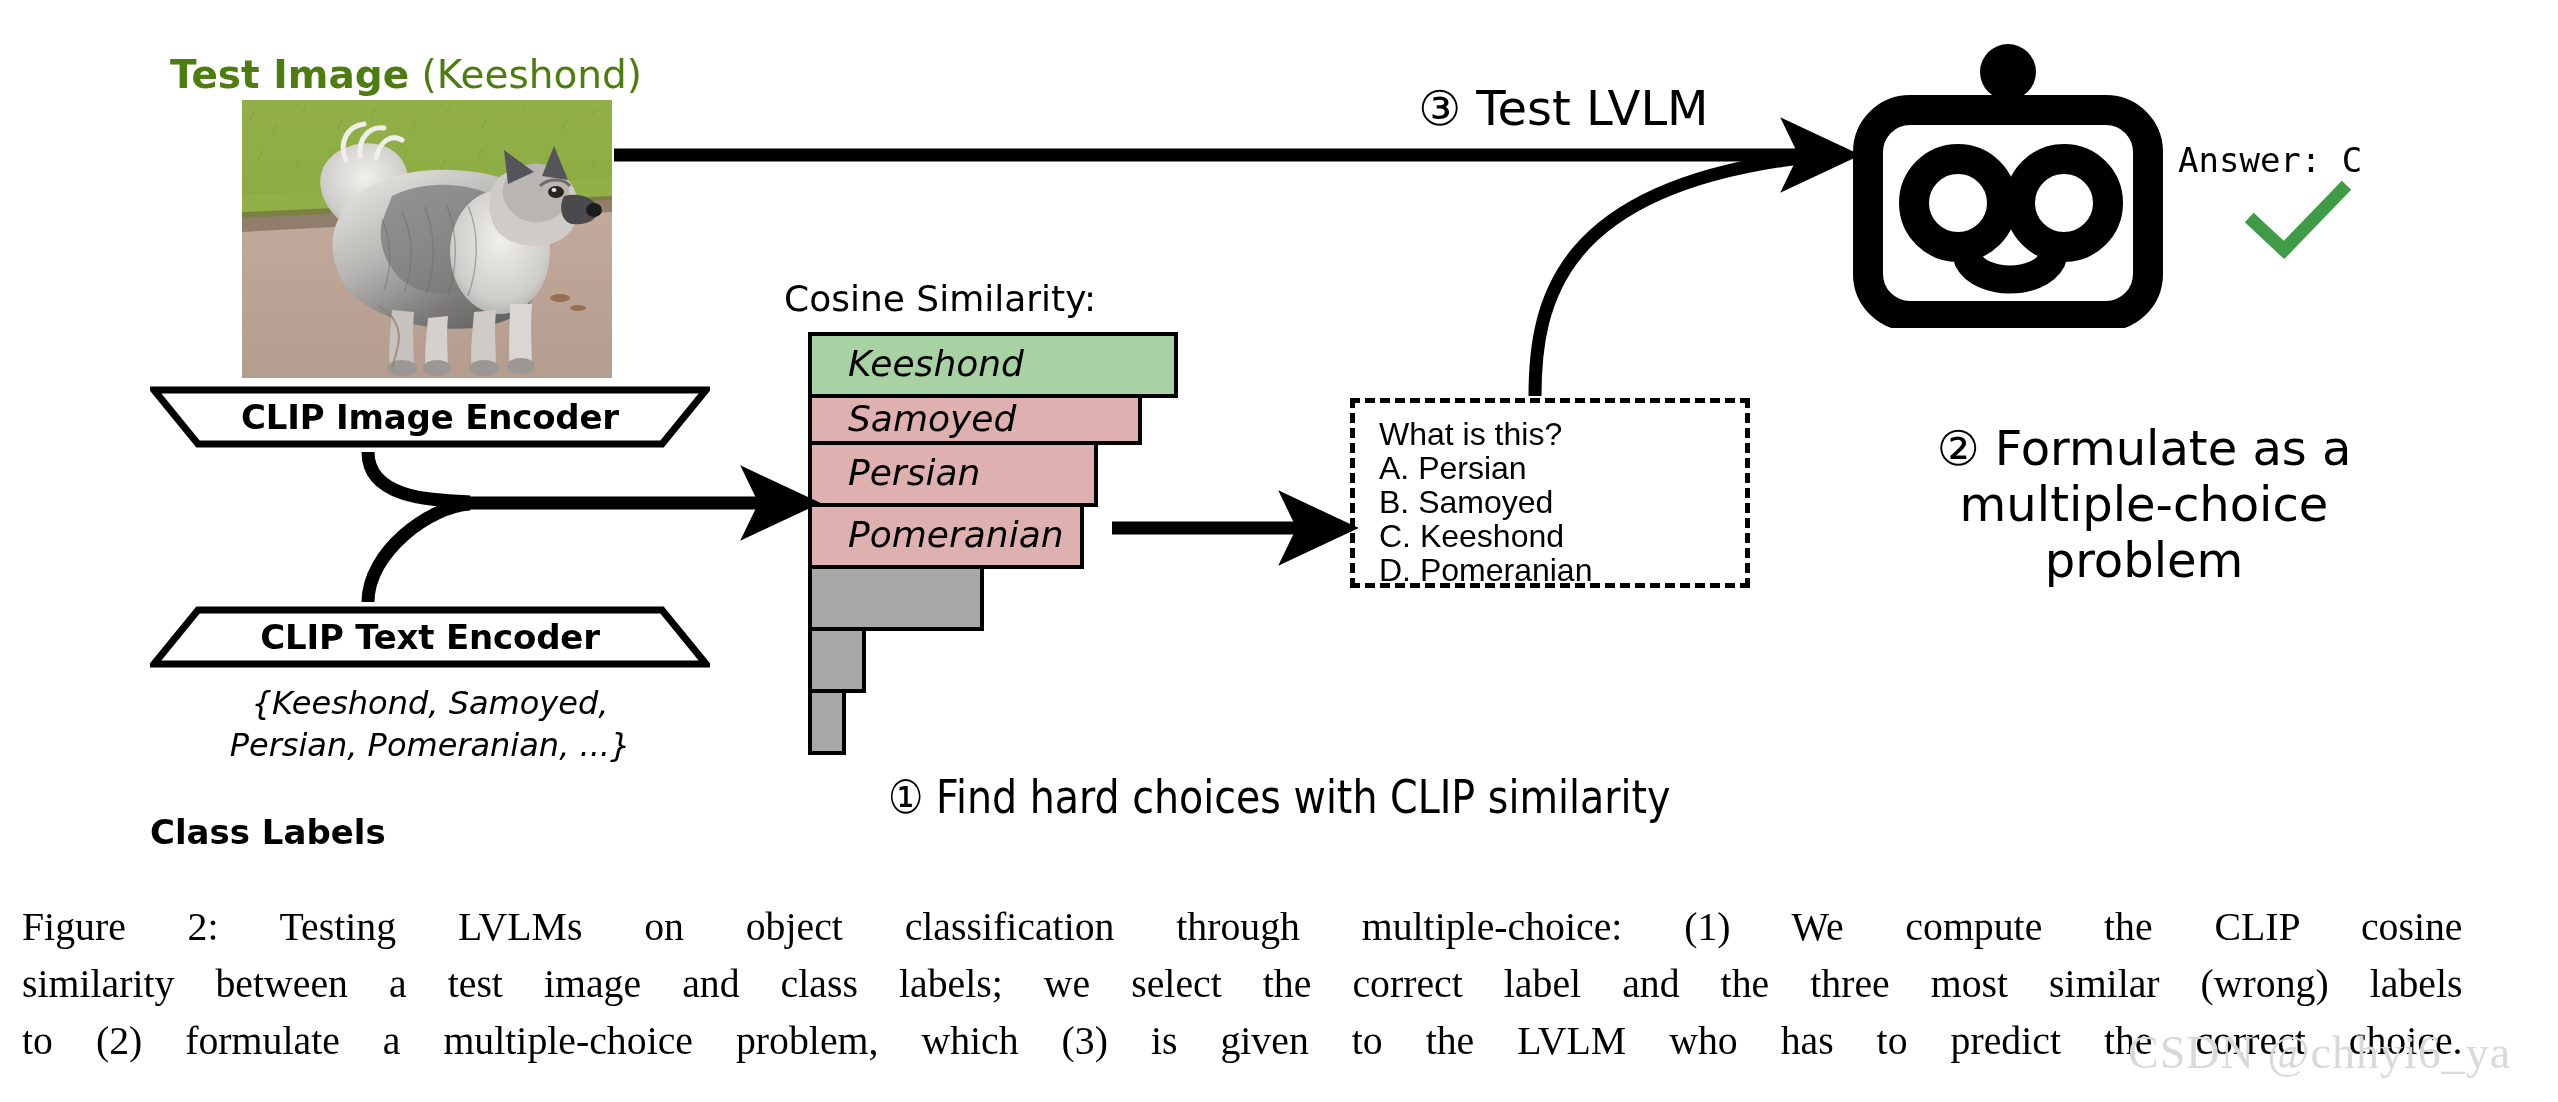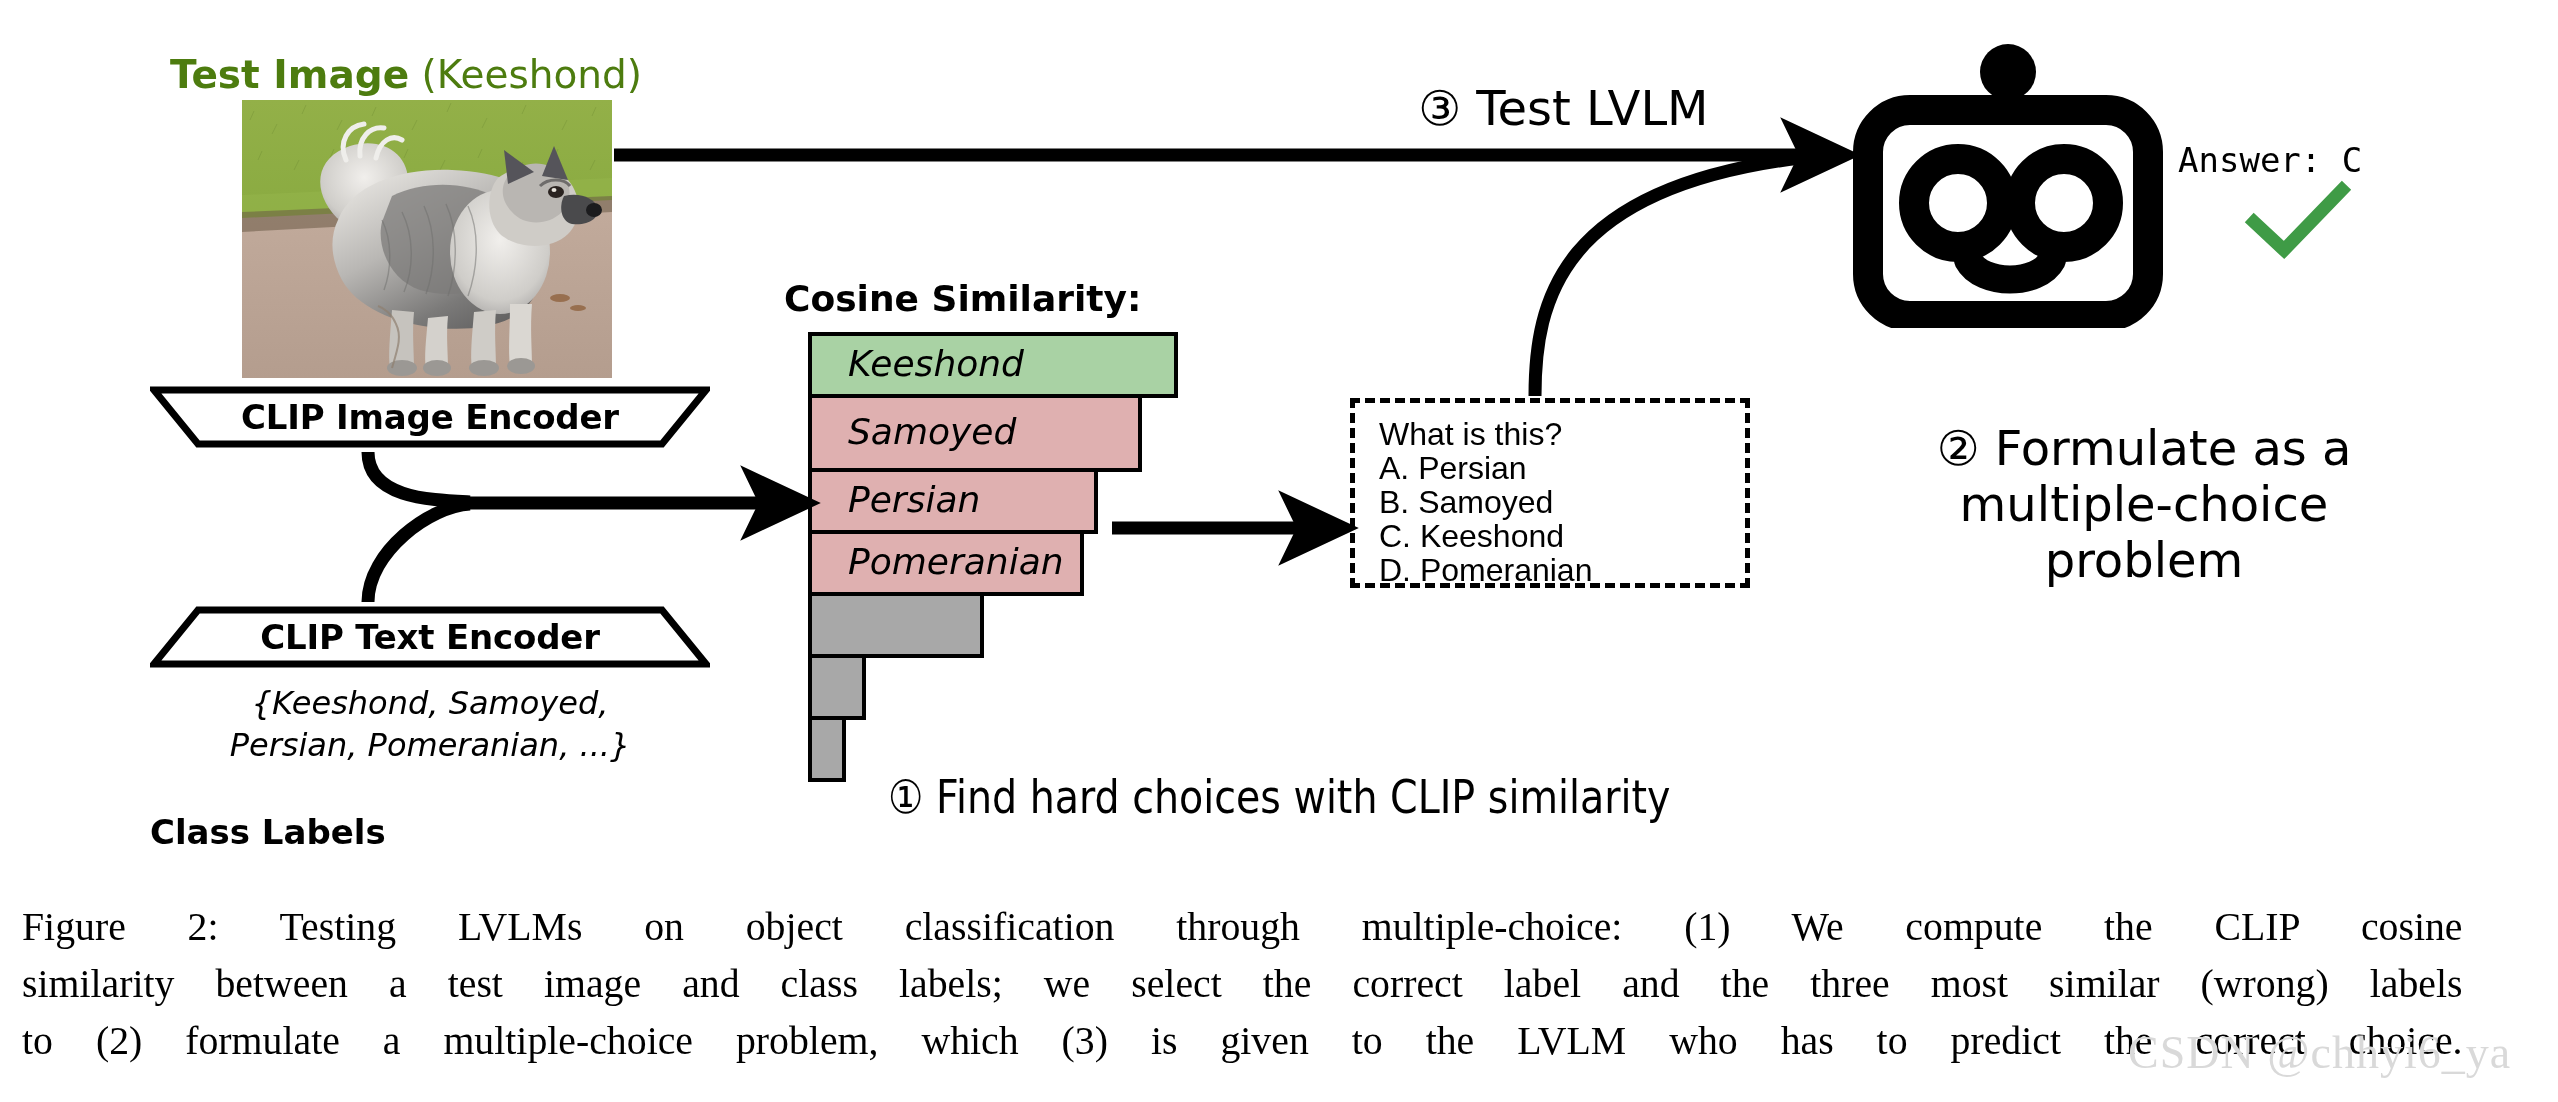--- a/index.html
+++ b/index.html
@@ -78,21 +78,21 @@
     width: 560px;
     text-align: left;
     font-weight: 700;
     font-size: 34px;
     color: #000;
   }
 
   
   #cosine-title {
     left: 784px; top: 278px;
-    font-weight: 700;
+    font-weight: 400;
     font-size: 36px;
     color: #000;
     white-space: nowrap;
   }
   #bars { left: 808px; top: 332px; }
   .bar {
     position: relative;
     box-sizing: border-box;
     border: 4px solid #000;
     margin-top: -4px;
@@ -300,21 +300,21 @@
     <div>Persian, Pomeranian, ...}</div>
   </div>
   <div class="abs" id="class-labels-caption">Class Labels</div>
 
   <div class="abs" id="cosine-title">Cosine Similarity:</div>
 
   <div class="abs" id="bars">
     <div class="bar" style="width:370px;height:66px;background:#a9d2a4;">
       <span class="bar-label">Keeshond</span>
     </div>
-    <div class="bar" style="width:334px;height:78px;background:#dfb0b0;align-items:center;">
+    <div class="bar" style="width:334px;height:51px;background:#dfb0b0;align-items:center;">
       <span class="bar-label">Samoyed</span>
     </div>
     <div class="bar" style="width:290px;height:66px;background:#dfb0b0;">
       <span class="bar-label">Persian</span>
     </div>
     <div class="bar" style="width:276px;height:66px;background:#dfb0b0;text-align:right;">
       <span class="bar-label">Pomeranian</span>
     </div>
     <div class="bar" style="width:176px;height:66px;background:#a8a8a8;"></div>
     <div class="bar" style="width:58px;height:66px;background:#a8a8a8;"></div>

